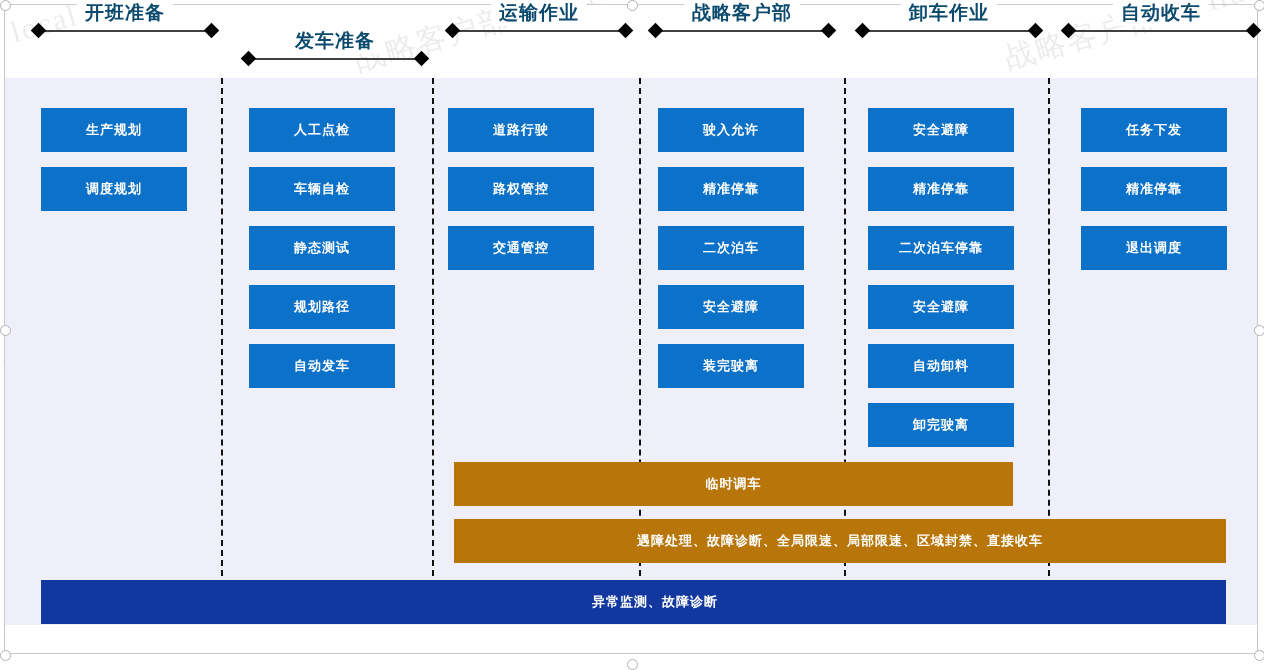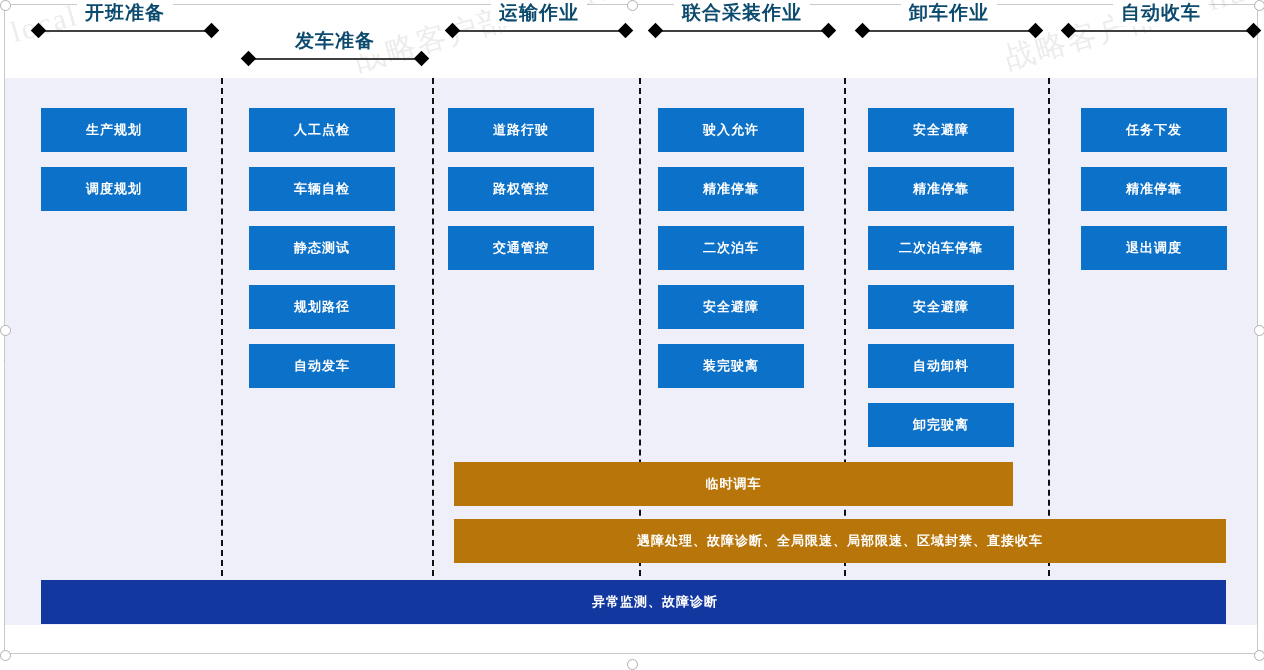--- a/index.html
+++ b/index.html
@@ -205,21 +205,21 @@
     <div class="seg" style="left:452px;width:174px;">
       <div class="line"></div>
       <div class="dia l"></div>
       <div class="dia r"></div>
       <div class="cap"><span class="cap-bg">运输作业</span></div>
     </div>
     <div class="seg" style="left:655px;width:174px;">
       <div class="line"></div>
       <div class="dia l"></div>
       <div class="dia r"></div>
-      <div class="cap"><span class="cap-bg">联合采装作业</span></div>
+      <div class="cap"><span class="cap-bg">战略客户部</span></div>
     </div>
     <div class="seg" style="left:862px;width:174px;">
       <div class="line"></div>
       <div class="dia l"></div>
       <div class="dia r"></div>
       <div class="cap"><span class="cap-bg">卸车作业</span></div>
     </div>
     <div class="seg" style="left:1068px;width:186px;">
       <div class="line"></div>
       <div class="dia l"></div>

